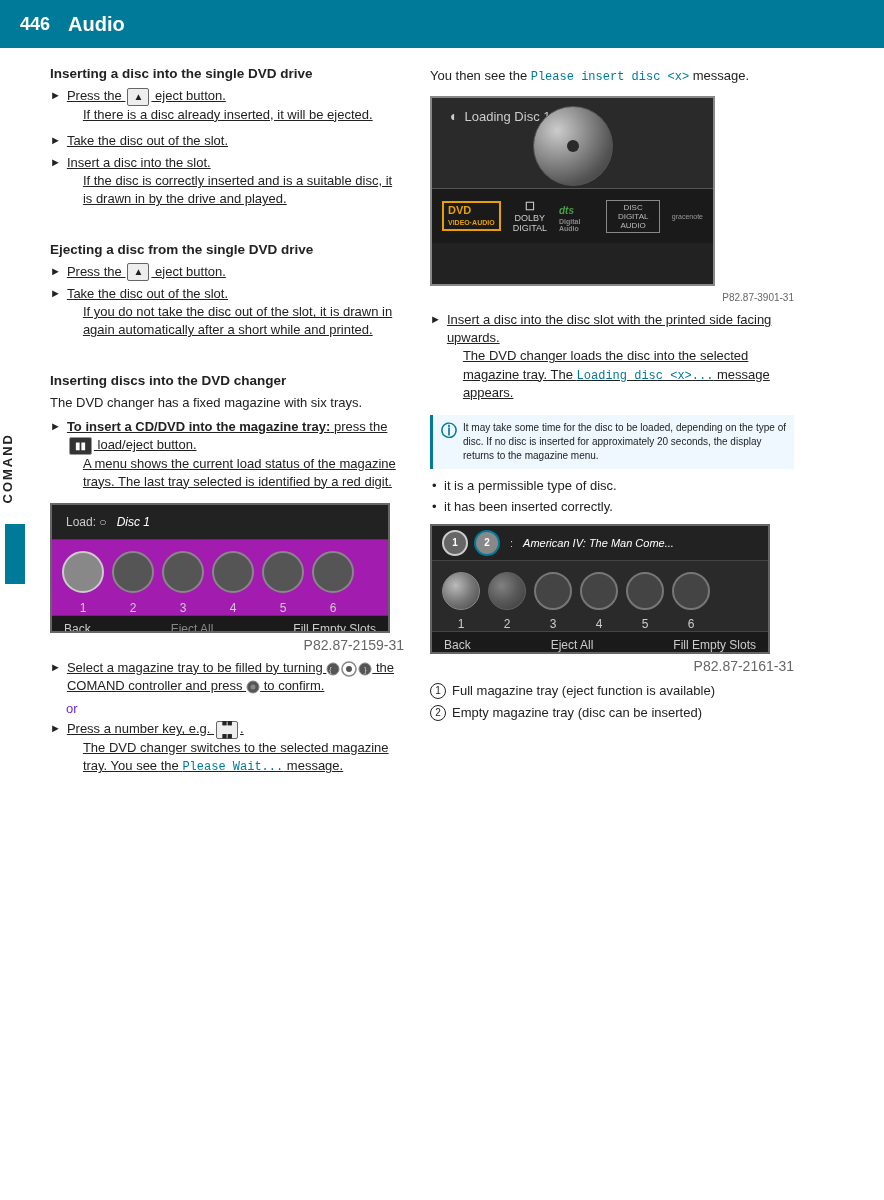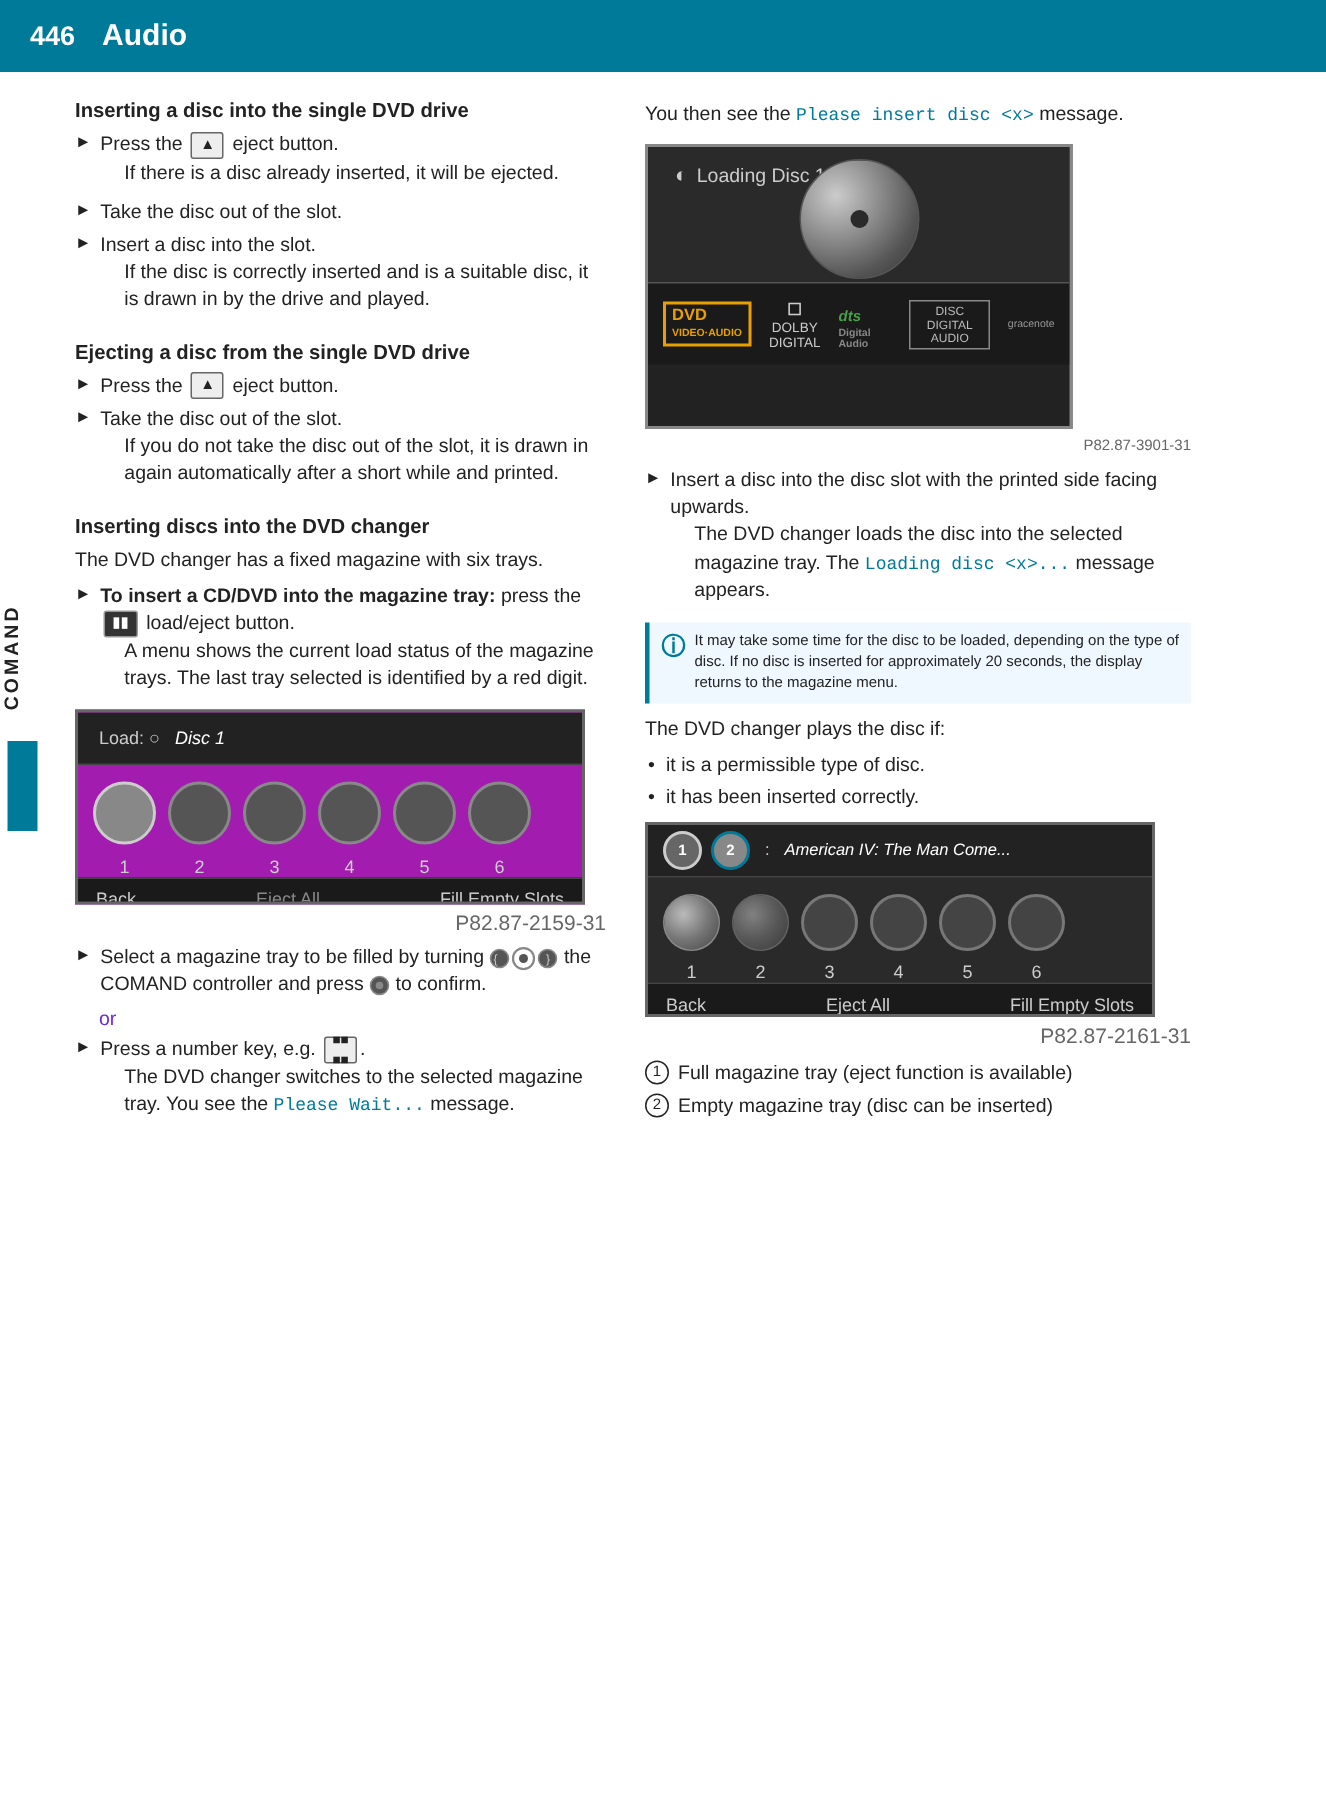--- a/index.html
+++ b/index.html
@@ -84,21 +84,21 @@
     .right-col {
       width: 390px;
       padding: 0 16px 0 10px;
     }
 
     
     .section-heading {
       font-weight: bold;
       font-size: 13.5px;
       margin-bottom: 6px;
-      margin-top: 14px;
+      margin-top: 29px;
     }
     .section-heading:first-child {
       margin-top: 0;
     }
 
     
     .bullet-list {
       list-style: none;
       padding: 0;
       margin: 0 0 6px 0;
@@ -112,20 +112,21 @@
     }
     .bullet-arrow {
       color: #222;
       margin-right: 6px;
       font-size: 11px;
       flex-shrink: 0;
       margin-top: 1px;
     }
     .bullet-text {
       flex: 1;
+      text-decoration: underline;
     }
     .sub-text {
       margin-left: 16px;
       margin-bottom: 4px;
       line-height: 1.4;
       color: #222;
     }
 
     
     .btn-icon {
@@ -698,21 +699,20 @@
             </div>
           </span>
         </li>
       </ul>
 
       <div class="info-box">
         <span class="info-icon">ⓘ</span>
         <span class="info-text">It may take some time for the disc to be loaded, depending on the type of disc. If no disc is inserted for approximately 20 seconds, the display returns to the magazine menu.</span>
       </div>
 
-      <p style="margin:6px 0 4px 0; line-height:1.4;">The DVD changer plays the disc if:</p>
       <ul class="dot-list">
         <li>it is a permissible type of disc.</li>
         <li>it has been inserted correctly.</li>
       </ul>
 
       <div class="tray-container2">
         <div class="tray2-top-bar">
           <div class="tray2-circle-1">1</div>
           <div class="tray2-circle-2">2</div>
           <span style="color:#ccc;font-size:11px;margin-left:4px;">:</span>

